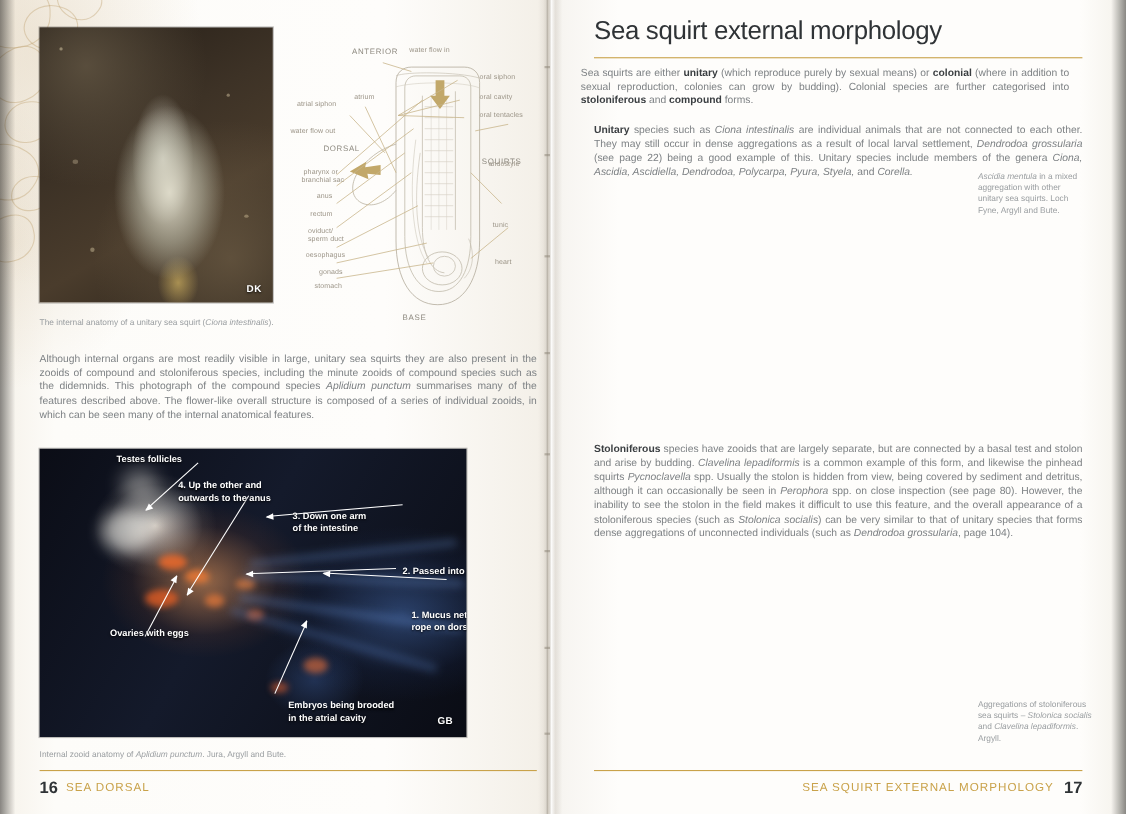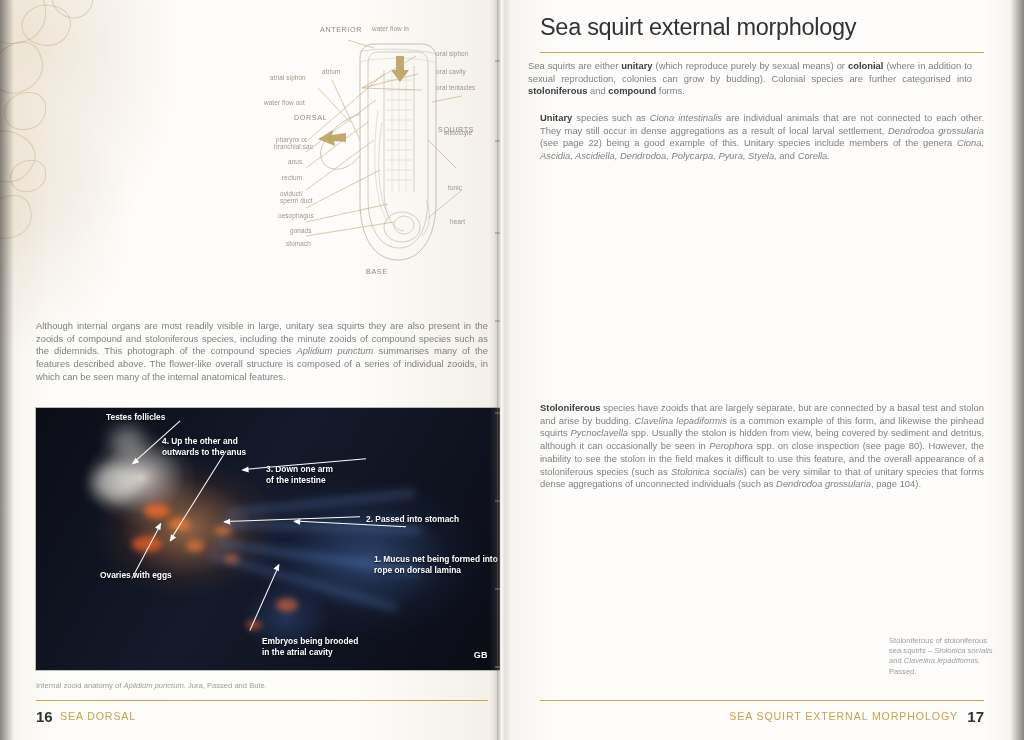--- a/index.html
+++ b/index.html
@@ -68,39 +68,38 @@
       radial-gradient(circle at 82% 84%, rgba(104,88,66,0.8) 0%, rgba(30,25,20,0) 46%),
       linear-gradient(150deg,#241d16 0%,#3d3226 40%,#4a3c2c 65%,#2a2219 100%);
     box-shadow:0 0 0 1px rgba(0,0,0,0.25);
   }
   .grain{position:absolute;border-radius:50%;}
   .cred{
     position:absolute;color:#fff;font-weight:bold;font-size:9px;
     letter-spacing:0.4px;font-family:"Liberation Sans", sans-serif;
     text-shadow:0 1px 2px rgba(0,0,0,0.85);
   }
-  #diagram{position:absolute;left:256px;top:22px;width:232px;height:260px;}
+  #diagram{position:absolute;left:256px;top:39px;width:232px;height:260px;}
   .dlabel{
     position:absolute;font-family:"Liberation Sans", sans-serif;
     font-size:6.4px;color:#9c9588;letter-spacing:0.1px;line-height:7.6px;
     white-space:nowrap;
   }
   .dlabel.dir{font-size:7.2px;color:#8e8a80;letter-spacing:0.6px;}
 
   #photo-aplidium{
-    position:absolute;left:36px;top:408px;width:452px;height:262px;
+    position:absolute;left:36px;top:408px;width:388px;height:262px;
     background:
       radial-gradient(ellipse 120px 90px at 150px 120px, rgba(255,166,96,0.55) 0%, rgba(180,90,40,0.10) 55%, rgba(0,0,0,0) 78%),
       radial-gradient(ellipse 70px 60px at 105px 70px, rgba(250,245,235,0.82) 0%, rgba(200,190,175,0.10) 62%, rgba(0,0,0,0) 80%),
       radial-gradient(ellipse 150px 100px at 330px 150px, rgba(70,110,180,0.50) 0%, rgba(30,50,95,0.18) 55%, rgba(0,0,0,0) 80%),
       radial-gradient(ellipse 60px 48px at 250px 210px, rgba(60,95,160,0.40) 0%, rgba(0,0,0,0) 75%),
       linear-gradient(120deg,#0b0d16 0%,#141a2b 45%,#0a0c14 100%);
     box-shadow:0 0 0 1px rgba(0,0,0,0.25);
     overflow:hidden;
-    padding-left:12px;
   }
   .anno{
     position:absolute;color:#fff;font-size:8.4px;line-height:10.6px;
     font-weight:bold;font-family:"Liberation Sans", sans-serif;
     text-shadow:0 1px 2px rgba(0,0,0,0.9);white-space:nowrap;
   }
   .arrow{position:absolute;height:1.3px;background:#ffffff;transform-origin:0 50%;}
   .arrow::after{
     content:"";position:absolute;right:-1px;top:-2.6px;
     border-left:7px solid #fff;border-top:3.2px solid transparent;border-bottom:3.2px solid transparent;
@@ -136,20 +135,28 @@
 
     <div class="deco-swirl" style="left:-18px;top:-12px;width:62px;height:54px;"></div>
     <div class="deco-swirl" style="left:22px;top:4px;width:46px;height:40px;transform:rotate(18deg);"></div>
     <div class="deco-swirl" style="left:-10px;top:44px;width:52px;height:46px;transform:rotate(-24deg);"></div>
     <div class="deco-swirl" style="left:4px;top:92px;width:40px;height:36px;"></div>
     <div class="deco-swirl" style="left:-24px;top:130px;width:56px;height:50px;transform:rotate(32deg);"></div>
     <div class="deco-swirl" style="left:10px;top:160px;width:34px;height:30px;"></div>
     <div class="deco-swirl" style="left:-14px;top:196px;width:44px;height:40px;transform:rotate(-12deg);"></div>
     <div class="deco-swirl" style="left:52px;top:-18px;width:38px;height:34px;transform:rotate(40deg);"></div>
 
+    <div id="photo-ciona">
+      <div class="grain" style="left:18px;top:18px;width:3px;height:3px;background:rgba(210,195,160,0.55);"></div>
+      <div class="grain" style="left:46px;top:200px;width:4px;height:4px;background:rgba(200,185,150,0.5);"></div>
+      <div class="grain" style="left:170px;top:60px;width:3px;height:3px;background:rgba(205,190,155,0.5);"></div>
+      <div class="grain" style="left:30px;top:120px;width:5px;height:4px;background:rgba(180,165,135,0.45);"></div>
+      <div class="grain" style="left:186px;top:170px;width:4px;height:3px;background:rgba(195,178,142,0.5);"></div>
+      <div class="cred" style="right:10px;bottom:8px;">DK</div>
+    </div>
 
     <div id="diagram">
       <svg width="232" height="260" viewBox="0 0 232 260">
         <g fill="none" stroke="#b9b3a4" stroke-width="0.8">
 
           <path d="M118,22 C110,22 104,27 104,36 L104,180 C104,215 118,238 142,238 C166,238 180,214 180,180 L180,36 C180,27 174,22 166,22 Z"></path>
 
           <path d="M122,30 C116,30 112,34 112,41 L112,176 C112,206 124,226 143,226 C162,226 172,206 172,176 L172,41 C172,34 168,30 162,30 Z" stroke="#c6c0b2"></path>
 
           <path d="M128,48 L128,168 C128,192 136,208 148,209" stroke="#cac4b6"></path>
@@ -219,20 +226,23 @@
       <div class="dlabel" style="left:18px;top:121px;">branchial sac</div>
       <div class="dlabel" style="left:32px;top:136px;">anus</div>
       <div class="dlabel" style="left:26px;top:152px;">rectum</div>
       <div class="dlabel" style="left:24px;top:168px;">oviduct/</div>
       <div class="dlabel" style="left:24px;top:175px;">sperm duct</div>
       <div class="dlabel" style="left:22px;top:190px;">oesophagus</div>
       <div class="dlabel" style="left:34px;top:205px;">gonads</div>
       <div class="dlabel" style="left:30px;top:218px;">stomach</div>
     </div>
 
+    <div class="caption" style="position:absolute;left:36px;top:288px;width:330px;">
+      <span>The internal anatomy of a unitary sea squirt (</span><i>Ciona intestinalis</i><span>).</span>
+    </div>
 
     <div class="body-txt" style="position:absolute;left:36px;top:320px;width:452px;">
       Although internal organs are most readily visible in large, unitary sea squirts they are also present in the zooids of compound and stoloniferous species, including the minute zooids of compound species such as the didemnids. This photograph of the compound species <i>Aplidium punctum</i> summarises many of the features described above. The flower-like overall structure is composed of a series of individual zooids, in which can be seen many of the internal anatomical features.
     </div>
 
     <div id="photo-aplidium">
 
       <div class="grain" style="left:108px;top:96px;width:26px;height:14px;background:rgba(255,110,40,0.75);filter:blur(3px);"></div>
       <div class="grain" style="left:132px;top:110px;width:22px;height:12px;background:rgba(255,126,48,0.7);filter:blur(3px);"></div>
       <div class="grain" style="left:96px;top:128px;width:30px;height:16px;background:rgba(246,98,34,0.7);filter:blur(3px);"></div>
@@ -262,52 +272,55 @@
       <div class="anno" style="left:230px;top:56px;">3. Down one arm<br>of the intestine</div>
       <div class="anno" style="left:330px;top:106px;">2. Passed into stomach</div>
       <div class="anno" style="left:338px;top:146px;">1. Mucus net being formed into<br>rope on dorsal lamina</div>
       <div class="anno" style="left:64px;top:162px;">Ovaries with eggs</div>
       <div class="anno" style="left:226px;top:228px;">Embryos being brooded<br>in the atrial cavity</div>
 
       <div class="cred" style="right:12px;bottom:10px;">GB</div>
     </div>
 
     <div class="caption" style="position:absolute;left:36px;top:681px;width:380px;">
-      <span>Internal zooid anatomy of </span><i>Aplidium punctum</i><span>. Jura, Passed and Bute.</span>
+      <span>Internal zooid anatomy of </span><i>Aplidium punctum</i><span>. Jura, Argyll and Bute.</span>
     </div>
 
     <div class="foot-rule" style="left:36px;top:700px;width:452px;"></div>
     <div class="foot-num" style="left:36px;top:708px;">16</div>
     <div class="foot-txt" style="left:60px;top:710px;">SEA DORSAL</div>
   </div>
 
   <div class="page page-right">
 
     <h1 class="h1" style="position:absolute;left:40px;top:14px;margin:0;">Sea squirt external morphology</h1>
     <div class="rule-gold" style="position:absolute;left:40px;top:52px;width:444px;"></div>
 
     <div class="body-txt" style="position:absolute;left:28px;top:60px;width:444px;">
       Sea squirts are either <b>unitary</b> (which reproduce purely by sexual means) or <b>colonial</b> (where in addition to sexual reproduction, colonies can grow by budding). Colonial species are further categorised into <b>stoloniferous</b> and <b>compound</b> forms.
     </div>
 
     <div class="body-txt" style="position:absolute;left:40px;top:112px;width:444px;">
       <b>Unitary</b> species such as <i>Ciona intestinalis</i> are individual animals that are not connected to each other. They may still occur in dense aggregations as a result of local larval settlement, <i>Dendrodoa grossularia</i> (see page 22) being a good example of this. Unitary species include members of the genera <i>Ciona, Ascidia, Ascidiella, Dendrodoa, Polycarpa, Pyura, Styela,</i> and <i>Corella.</i>
     </div>
 
+    <div class="caption" style="position:absolute;left:389px;top:156px;width:100px;">
+      <i>Ascidia mentula</i><span> in a mixed aggregation with other unitary sea squirts. Loch Fyne, Argyll and Bute.</span>
+    </div>
 
     <div class="body-txt" style="position:absolute;left:40px;top:402px;width:444px;">
       <b>Stoloniferous</b> species have zooids that are largely separate, but are connected by a basal test and stolon and arise by budding. <i>Clavelina lepadiformis</i> is a common example of this form, and likewise the pinhead squirts <i>Pycnoclavella</i> spp. Usually the stolon is hidden from view, being covered by sediment and detritus, although it can occasionally be seen in <i>Perophora</i> spp. on close inspection (see page 80). However, the inability to see the stolon in the field makes it difficult to use this feature, and the overall appearance of a stoloniferous species (such as <i>Stolonica socialis</i>) can be very similar to that of unitary species that forms dense aggregations of unconnected individuals (such as <i>Dendrodoa grossularia</i>, page 104).
     </div>
 
     <div class="caption" style="position:absolute;left:389px;top:636px;width:104px;">
-      <span>Stoloniferous of</span>
+      <span>Aggregations of</span>
       <span>stoloniferous sea squirts</span>
       <span>– </span><i>Stolonica socialis</i><span> and</span>
       <i>Clavelina lepadiformis</i><span>.</span>
-      <span>Passed.</span>
+      <span>Argyll.</span>
     </div>
 
     <div class="foot-rule" style="left:40px;top:700px;width:444px;"></div>
     <div class="foot-txt" style="right:66px;top:710px;">SEA SQUIRT EXTERNAL MORPHOLOGY</div>
     <div class="foot-num" style="right:40px;top:708px;text-align:center;">17</div>
   </div>
 
   <div class="gutter"></div>
   <div class="gutter-line"></div>
   <div class="gutter-tick" style="top:60px;"></div>

